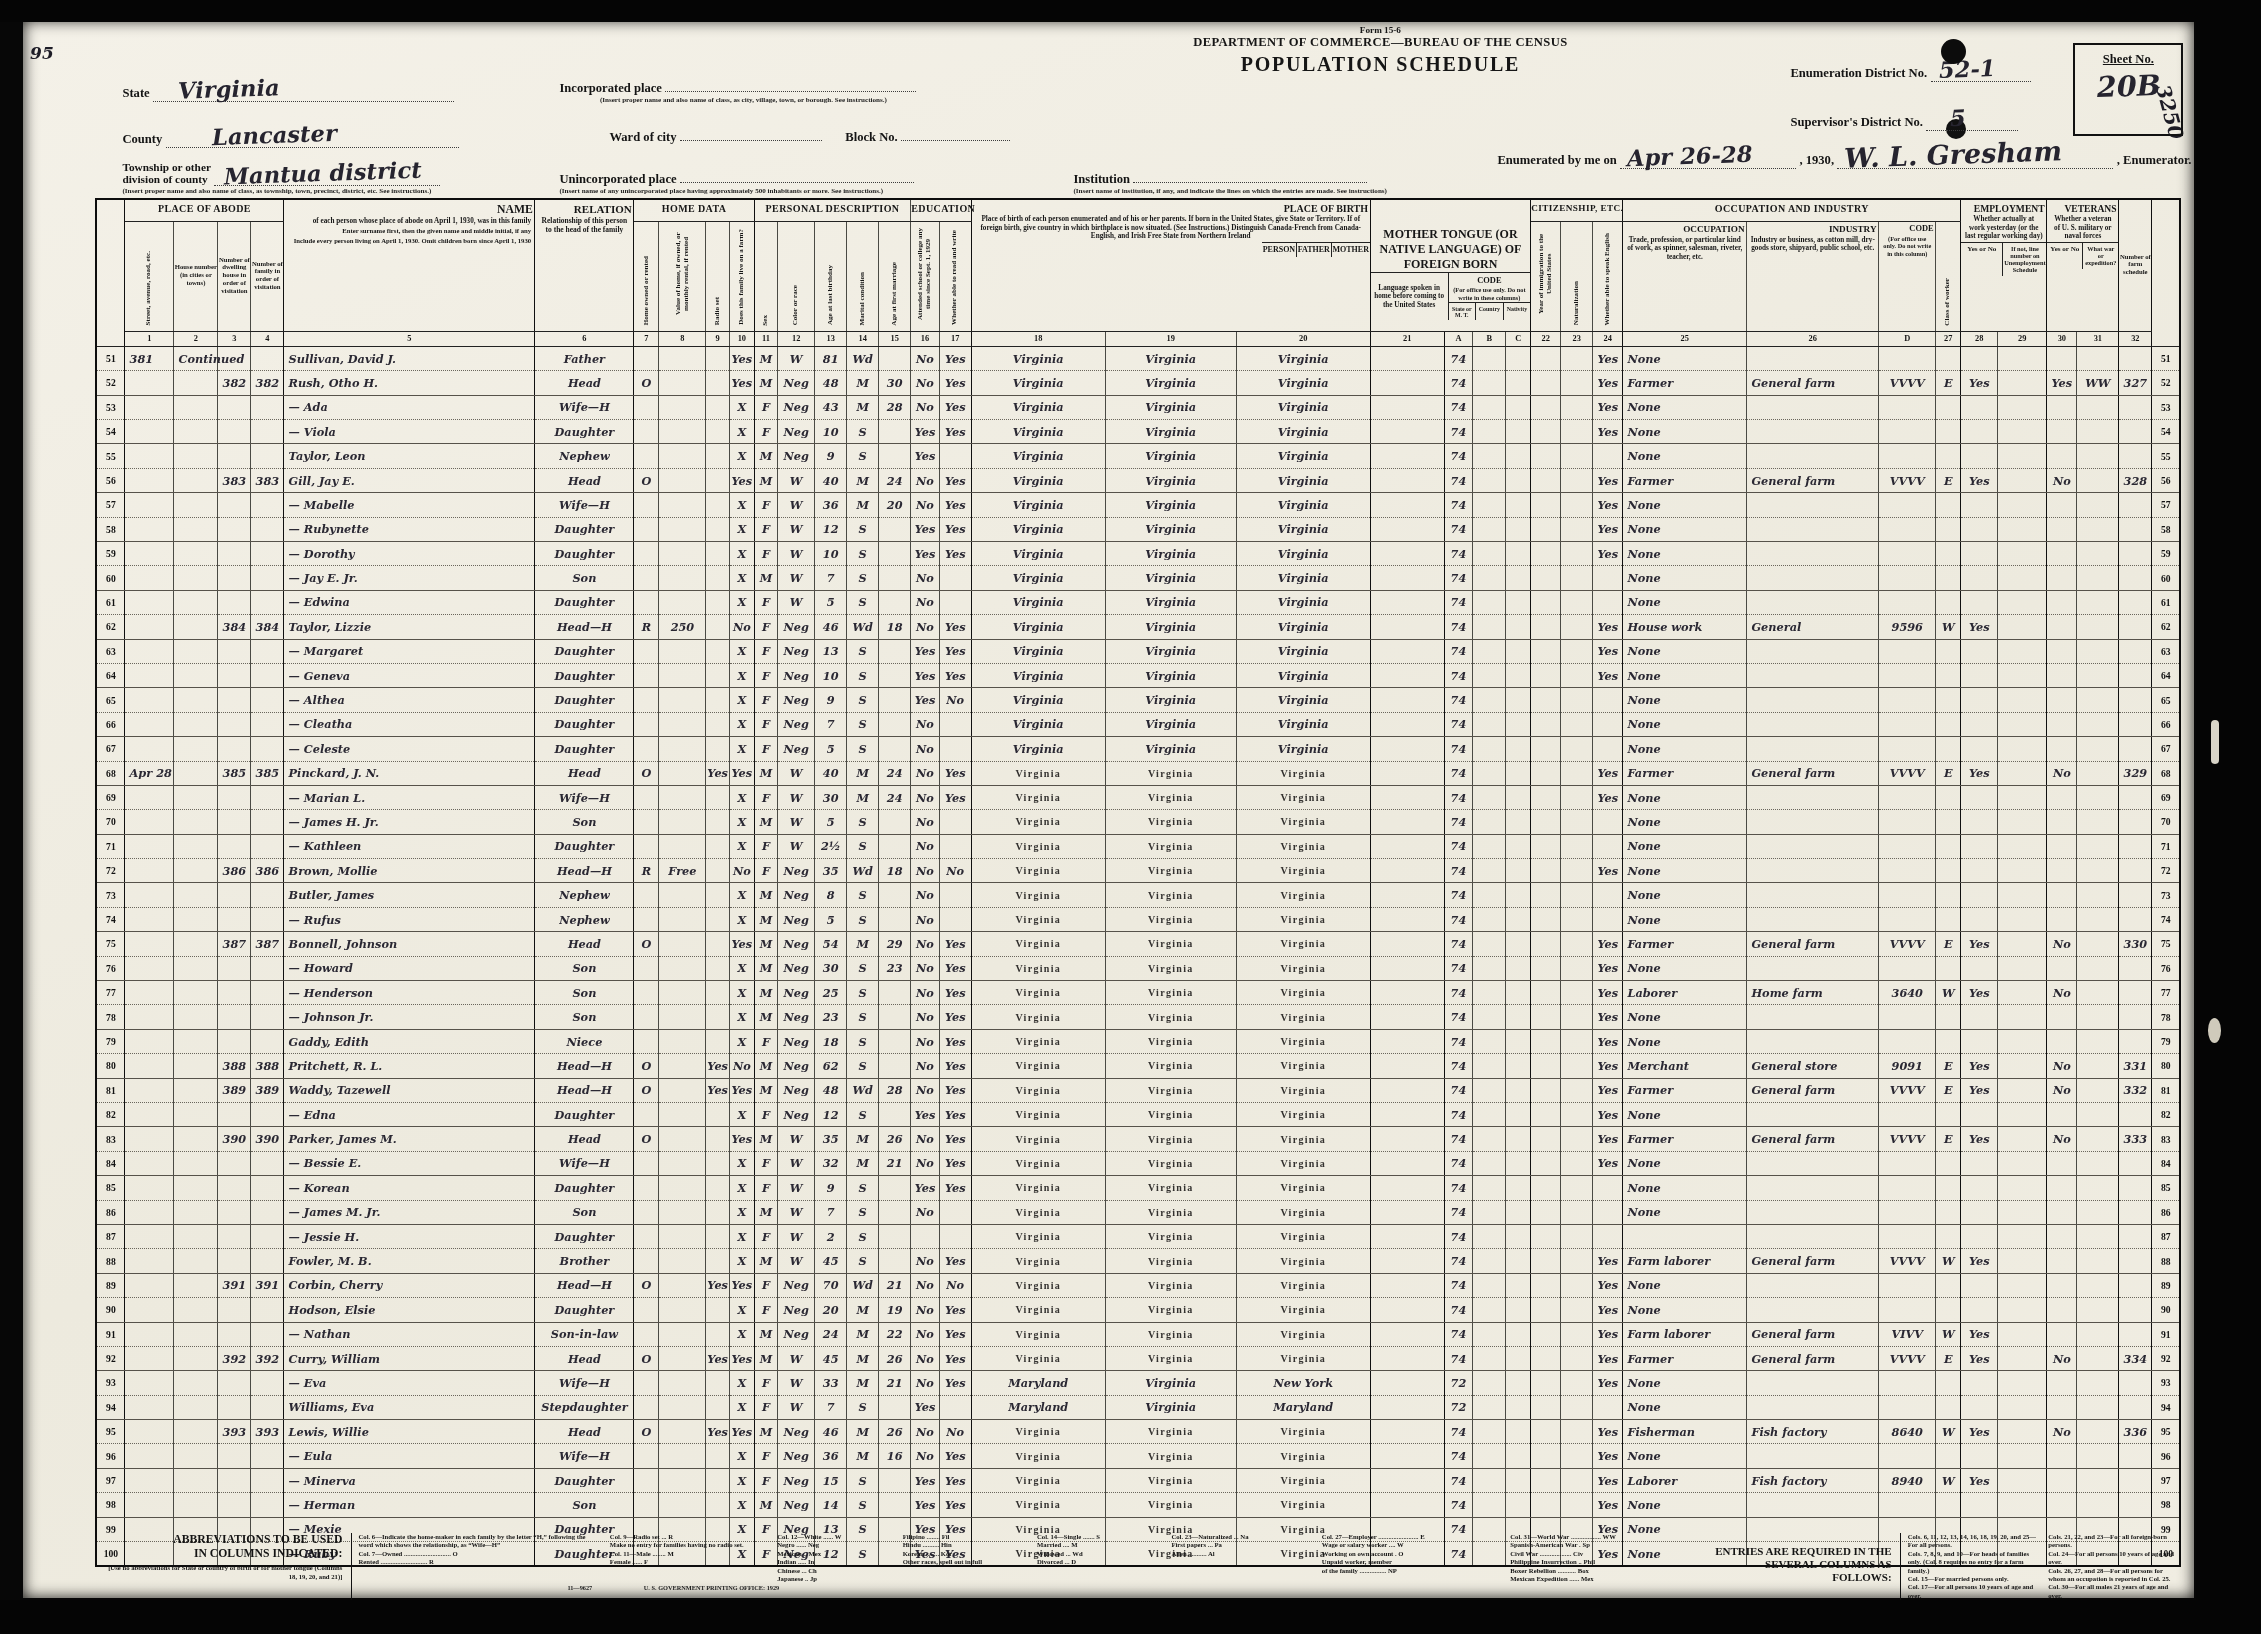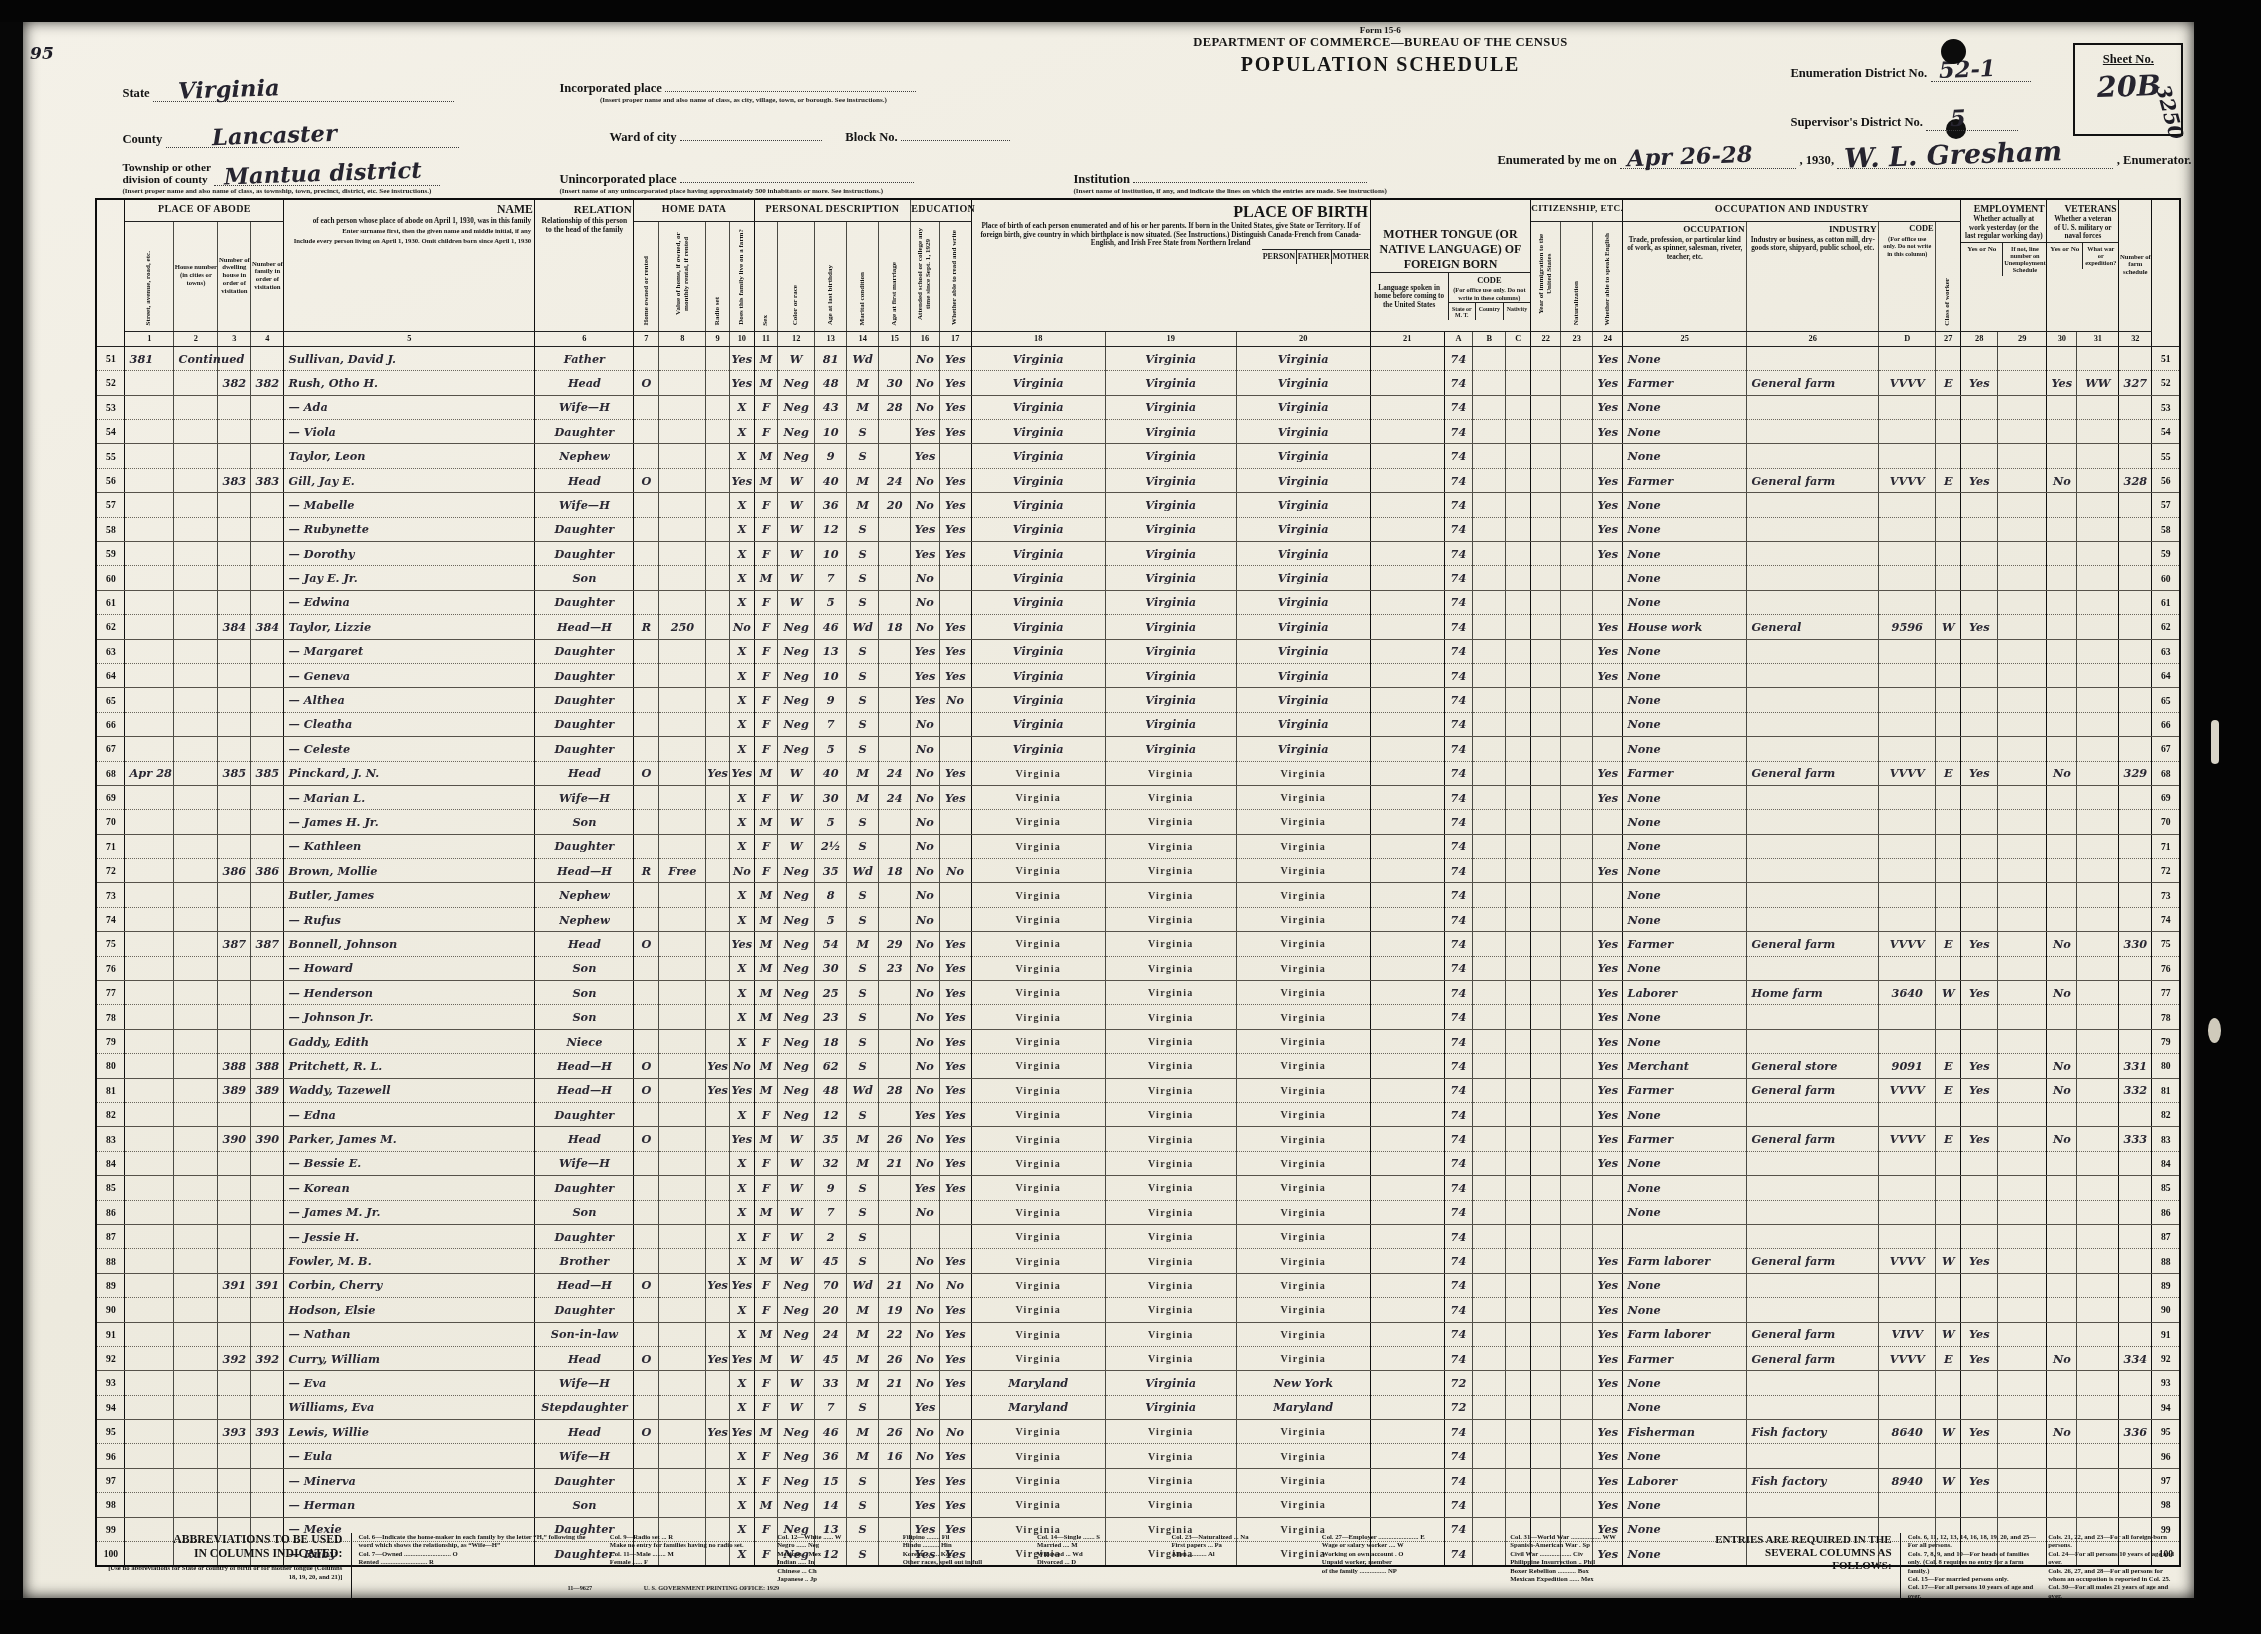--- a/index.html
+++ b/index.html
@@ -24,21 +24,21 @@
   th,td{border-right:0.8px solid #4a4a44;padding:0;margin:0;overflow:visible;white-space:nowrap;}
   thead th{border-bottom:0.8px solid #222;vertical-align:top;font-family:"Liberation Serif",serif;}
   .gt{font-weight:700;font-size:10px;text-align:center;padding-top:3.3px;letter-spacing:0.4px;}
   .hb{border-right:1.7px solid #101010 !important;}
   th.v{vertical-align:bottom;text-align:center;}
   th.v span{writing-mode:vertical-rl;transform:rotate(180deg);display:inline-block;
             font-size:7.1px;font-weight:700;line-height:1.1;max-height:102px;white-space:normal;margin:1.7px 0;}
   th.tiny{vertical-align:middle;text-align:center;}
   th.tiny span{display:inline-block;font-size:6.7px;font-weight:700;white-space:normal;line-height:1.15;}
   .ct{display:flex;flex-direction:column;height:100%;align-items:flex-end;}
-  .ct .t{font-weight:700;font-size:16px;text-align:center;padding:2.5px 1.7px 0.8px;}
+  .ct .t{font-weight:700;font-size:10px;text-align:center;padding:2.5px 1.7px 0.8px;}
   .ct .d{font-size:7.2px;font-weight:700;text-align:center;white-space:normal;line-height:1.2;padding:0.8px 3.3px;}
   .ct .grow{flex:1;}
   .sub{display:flex;border-top:0.8px solid #222;}
   .sub>div{flex:1;border-left:0.8px solid #222;font-weight:700;font-size:8px;text-align:center;
            padding:2.5px 0.8px;white-space:normal;}
   .sub>div:first-child{border-left:none;}
   .numc{font-weight:700;font-size:8.4px;text-align:center;border-top:0.8px solid #222;
         background:transparent;padding:1.7px 0 2.5px;}
   
   tbody td{height:23.4px;font-size:11px;vertical-align:middle;}
@@ -2362,21 +2362,21 @@
 Working on own account .  O
 Unpaid worker, member
 of the family ................ NP</div>
       <div class="blk" style="width:193px;">Col. 31—World War ..................  WW
 Spanish-American War .  Sp
 Civil War ...................  Civ
 Philippine Insurrection ..  Phil
 Boxer Rebellion ...........  Box
 Mexican Expedition ......  Mex</div>
       <div style="flex:1;display:flex;gap:8.4px;">
-        <div class="legtitle" style="width:180px;font-size:11px;">ENTRIES ARE REQUIRED IN THE
+        <div class="legtitle" style="width:180px;font-size:11px;margin-top:12px;">ENTRIES ARE REQUIRED IN THE
 SEVERAL COLUMNS AS FOLLOWS:</div>
         <div class="blk" style="flex:1;border-left:1.7px solid #111;padding-left:6.7px;">Cols. 6, 11, 12, 13, 14, 16, 18, 19, 20, and 25—For all persons.
 Cols. 7, 8, 9, and 10—For heads of families only.  (Col. 8 requires no entry for a farm family.)
 Col. 15—For married persons only.
 Col. 17—For all persons 10 years of age and over.</div>
         <div class="blk" style="flex:1;">Cols. 21, 22, and 23—For all foreign-born persons.
 Col. 24—For all persons 10 years of age and over.
 Cols. 26, 27, and 28—For all persons for whom an occupation is reported in Col. 25.
 Col. 30—For all males 21 years of age and over.</div>
       </div>

